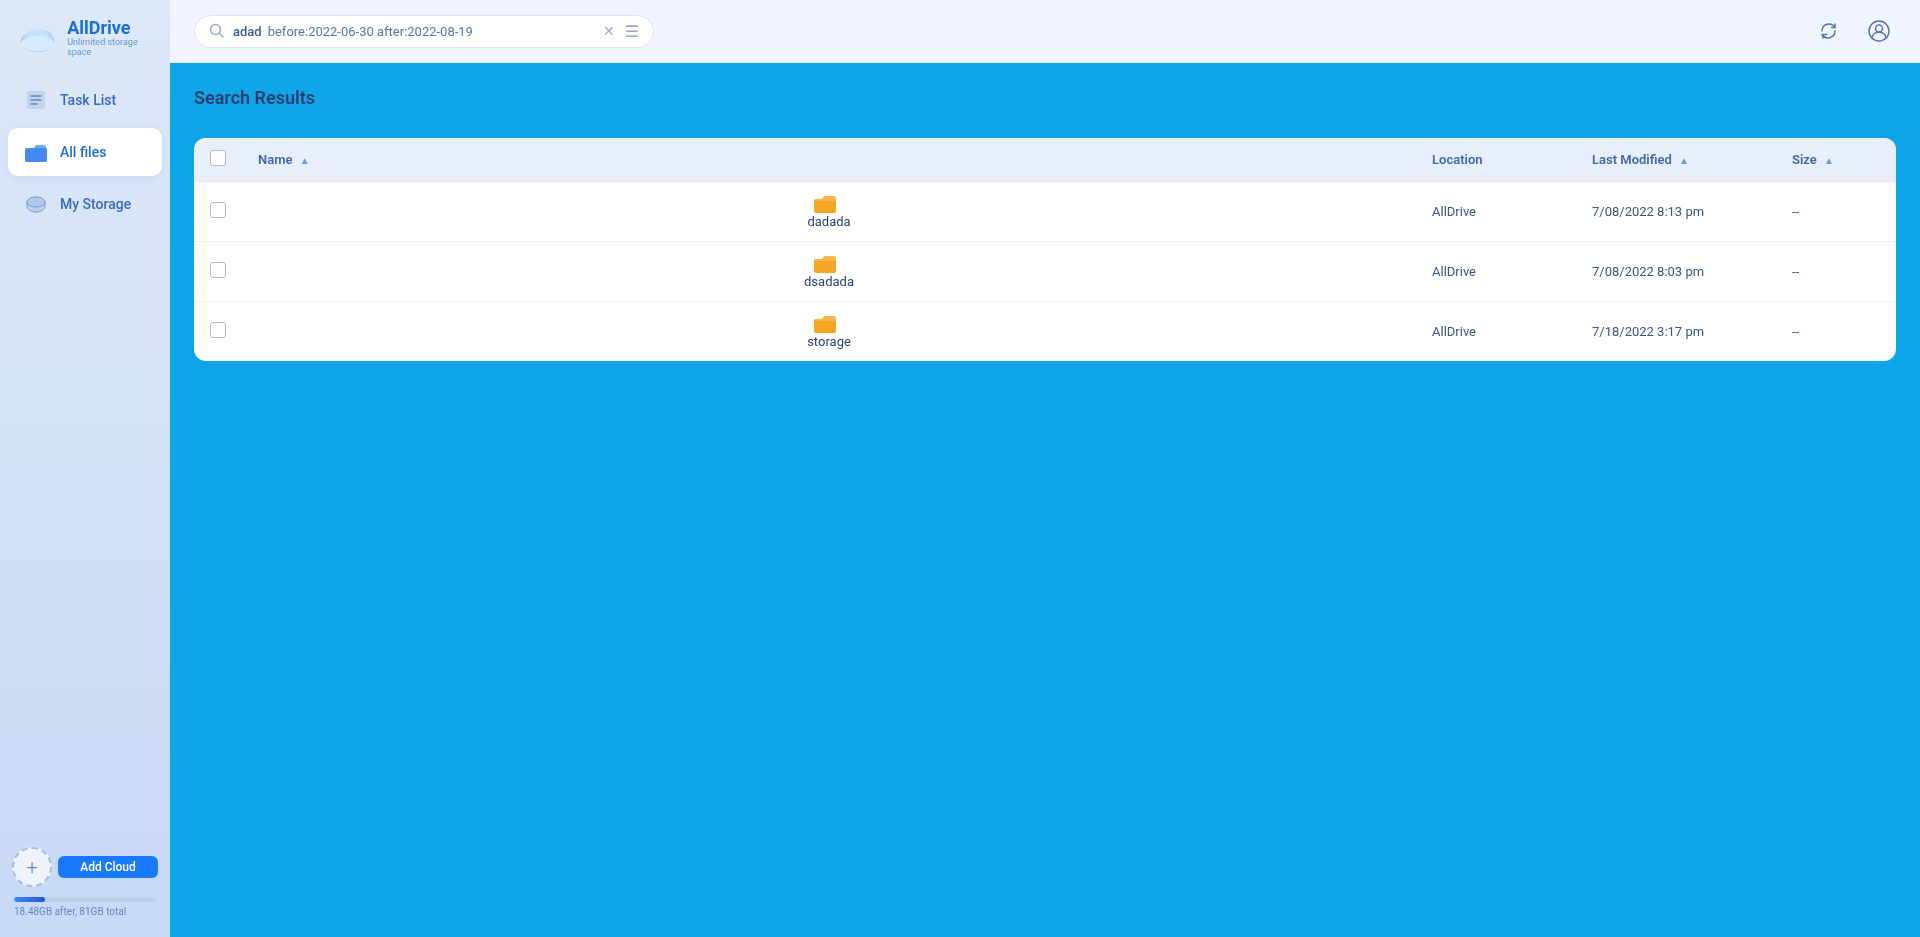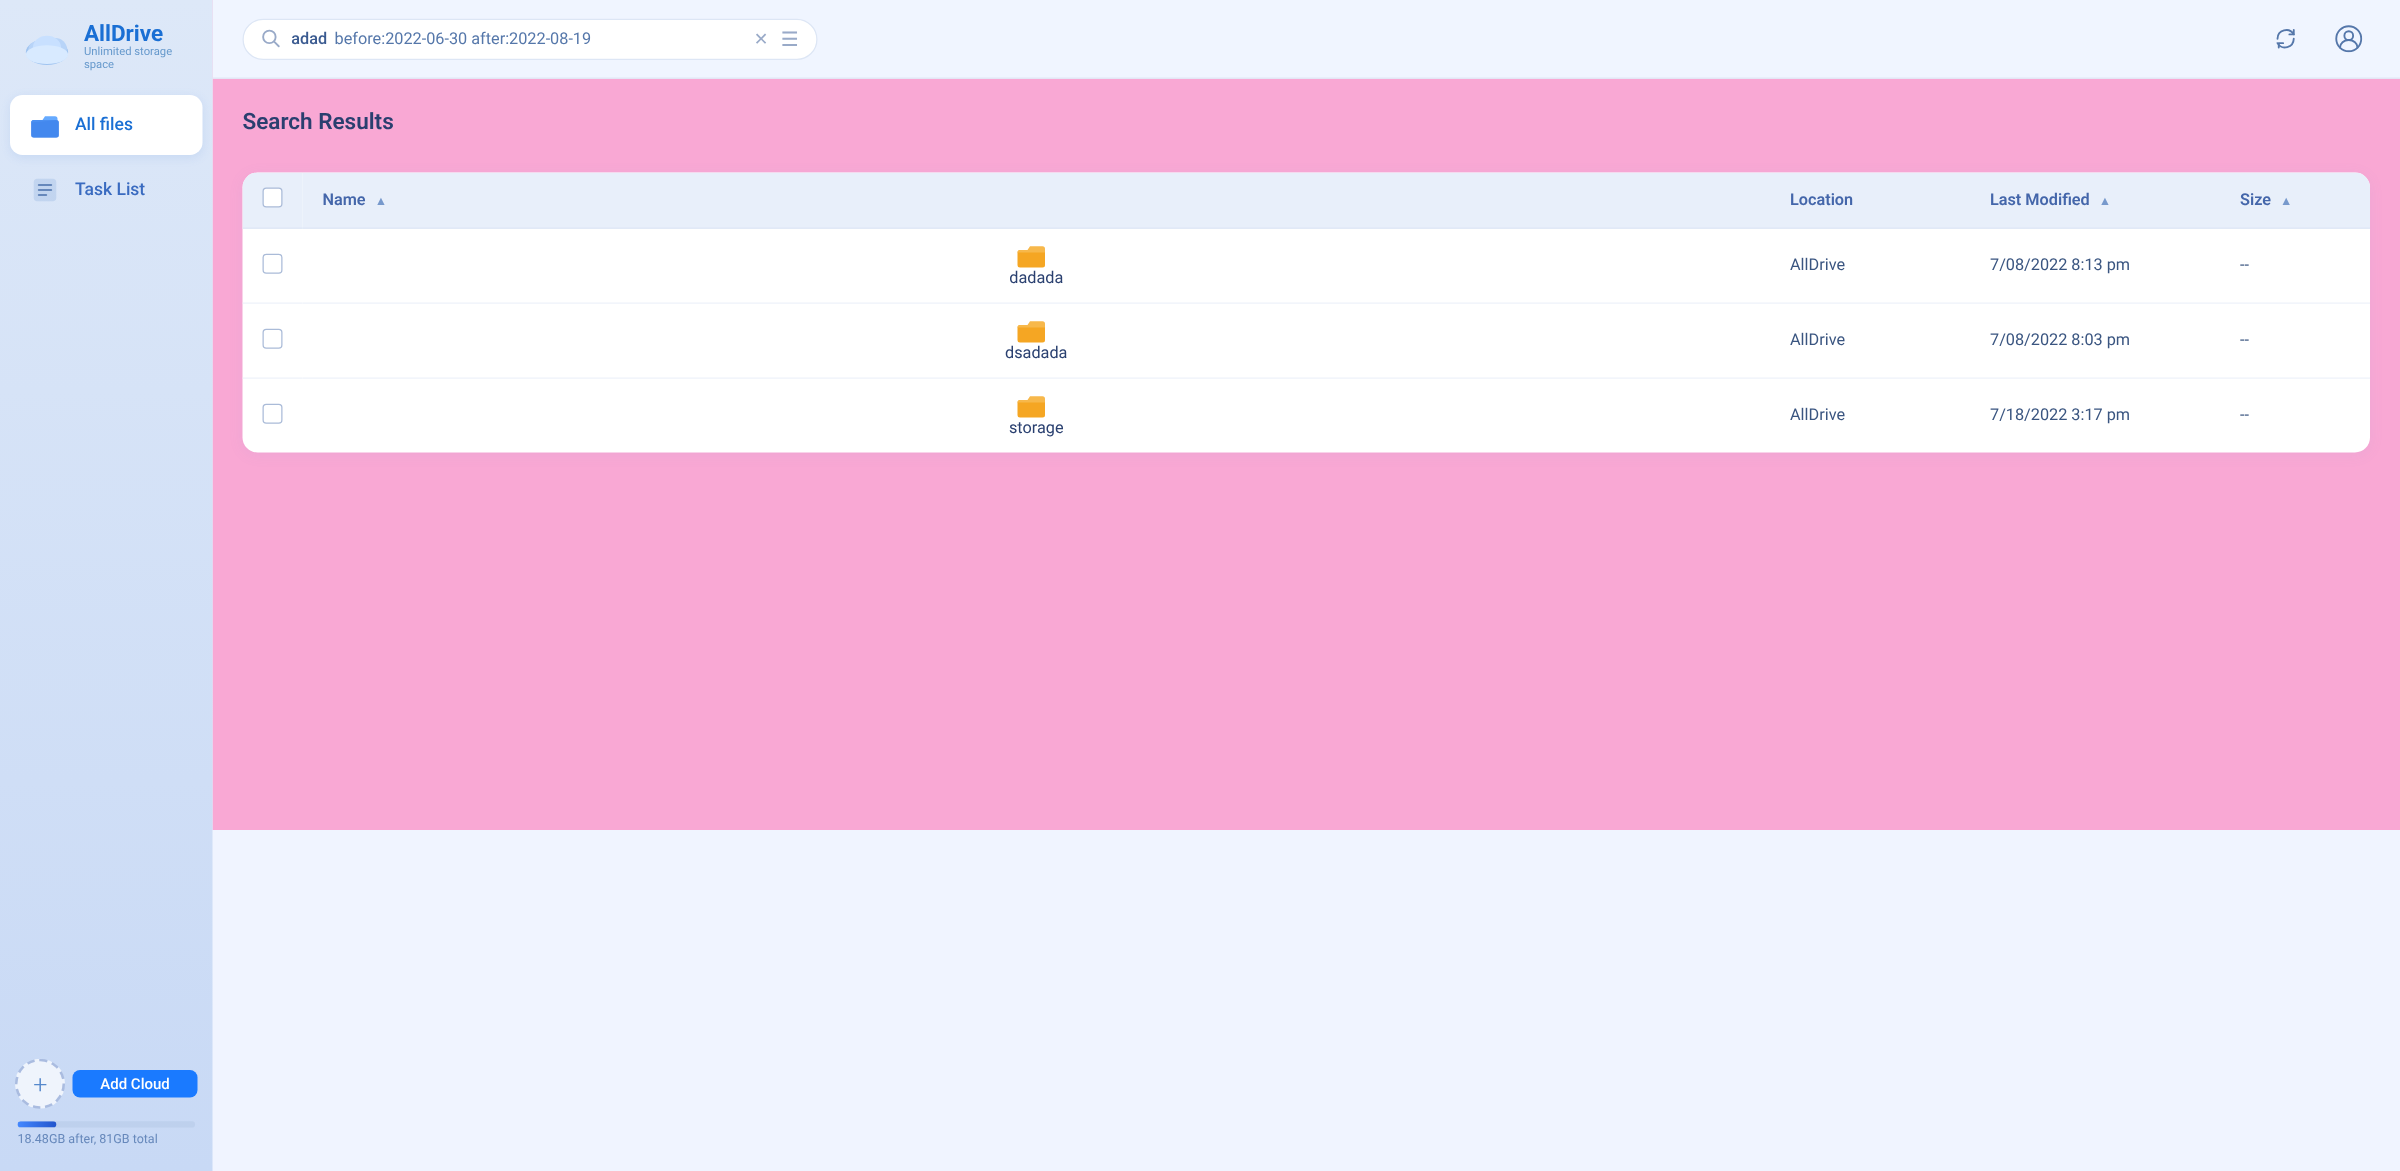--- a/index.html
+++ b/index.html
@@ -150,24 +150,24 @@
     .storage-label {
       font-size: 10px;
       color: #6688bb;
       margin-top: 4px;
       text-align: left;
     }
 
     
     .main-content {
       flex: 1;
-      background: #f9a8d4;
+      background: #0ea5e9;
       display: flex;
       flex-direction: column;
-      height: 664px;
+      height: 937px;
       overflow: hidden;
     }
 
     
     .topbar {
       display: flex;
       align-items: center;
       justify-content: space-between;
       padding: 14px 24px 14px 24px;
       background: #f0f5ff;
@@ -381,43 +381,54 @@
       <ellipse cx="23" cy="24" rx="18" ry="8" fill="#d8eaff"></ellipse>
     </svg>
     <div class="logo-text">
       <span class="logo-title">AllDrive</span>
       <span class="logo-subtitle">Unlimited storage space</span>
     </div>
   </div>
 
   <nav class="sidebar-nav">
 
-    <div class="sidebar-item active">
-      <div class="sidebar-icon">
-        <svg width="24" height="22" viewBox="0 0 24 22" fill="none">
-          <rect x="1" y="7" width="22" height="14" rx="2" fill="#4488ee"></rect>
-          <path d="M1 9C1 7.9 1.9 7 3 7h7l2 -3h8a2 2 0 0 1 2 2v1" fill="#66aaff"></path>
-          <rect x="1" y="7" width="22" height="14" rx="2" fill="#4488ee" opacity="0.8"></rect>
-        </svg>
-      </div>
-      <span class="sidebar-item-label">All files</span>
-    </div>
-
     <div class="sidebar-item">
       <div class="sidebar-icon">
         <svg width="22" height="22" viewBox="0 0 22 22" fill="none">
           <rect x="2" y="2" width="18" height="18" rx="3" fill="#aac4e8" opacity="0.5"></rect>
           <line x1="6" y1="7" x2="16" y2="7" stroke="#6688bb" stroke-width="1.5" stroke-linecap="round"></line>
           <line x1="6" y1="11" x2="16" y2="11" stroke="#6688bb" stroke-width="1.5" stroke-linecap="round"></line>
           <line x1="6" y1="15" x2="12" y2="15" stroke="#6688bb" stroke-width="1.5" stroke-linecap="round"></line>
         </svg>
       </div>
       <span class="sidebar-item-label">Task List</span>
     </div>
 
+    <div class="sidebar-item active">
+      <div class="sidebar-icon">
+        <svg width="24" height="22" viewBox="0 0 24 22" fill="none">
+          <rect x="1" y="7" width="22" height="14" rx="2" fill="#4488ee"></rect>
+          <path d="M1 9C1 7.9 1.9 7 3 7h7l2 -3h8a2 2 0 0 1 2 2v1" fill="#66aaff"></path>
+          <rect x="1" y="7" width="22" height="14" rx="2" fill="#4488ee" opacity="0.8"></rect>
+        </svg>
+      </div>
+      <span class="sidebar-item-label">All files</span>
+    </div>
+
+    <div class="sidebar-item">
+      <div class="sidebar-icon">
+        <svg width="24" height="24" viewBox="0 0 24 24" fill="none">
+          <ellipse cx="12" cy="14" rx="9" ry="6" fill="#aac4e8" opacity="0.6"></ellipse>
+          <ellipse cx="12" cy="10" rx="9" ry="5" fill="#aac4e8" opacity="0.8"></ellipse>
+          <ellipse cx="12" cy="10" rx="9" ry="5" fill="none" stroke="#7799cc" stroke-width="1"></ellipse>
+          <path d="M3 10 v4 c0 3.3 4 6 9 6s9-2.7 9-6v-4" stroke="#7799cc" stroke-width="1" fill="none"></path>
+        </svg>
+      </div>
+      <span class="sidebar-item-label">My Storage</span>
+    </div>
   </nav>
 
   <div class="sidebar-bottom">
     <div class="add-cloud-btn">
       <div class="add-cloud-circle">+</div>
       <div class="add-cloud-tooltip">Add Cloud</div>
     </div>
 
     <div class="storage-bar-container">
       <div class="storage-bar-track">

